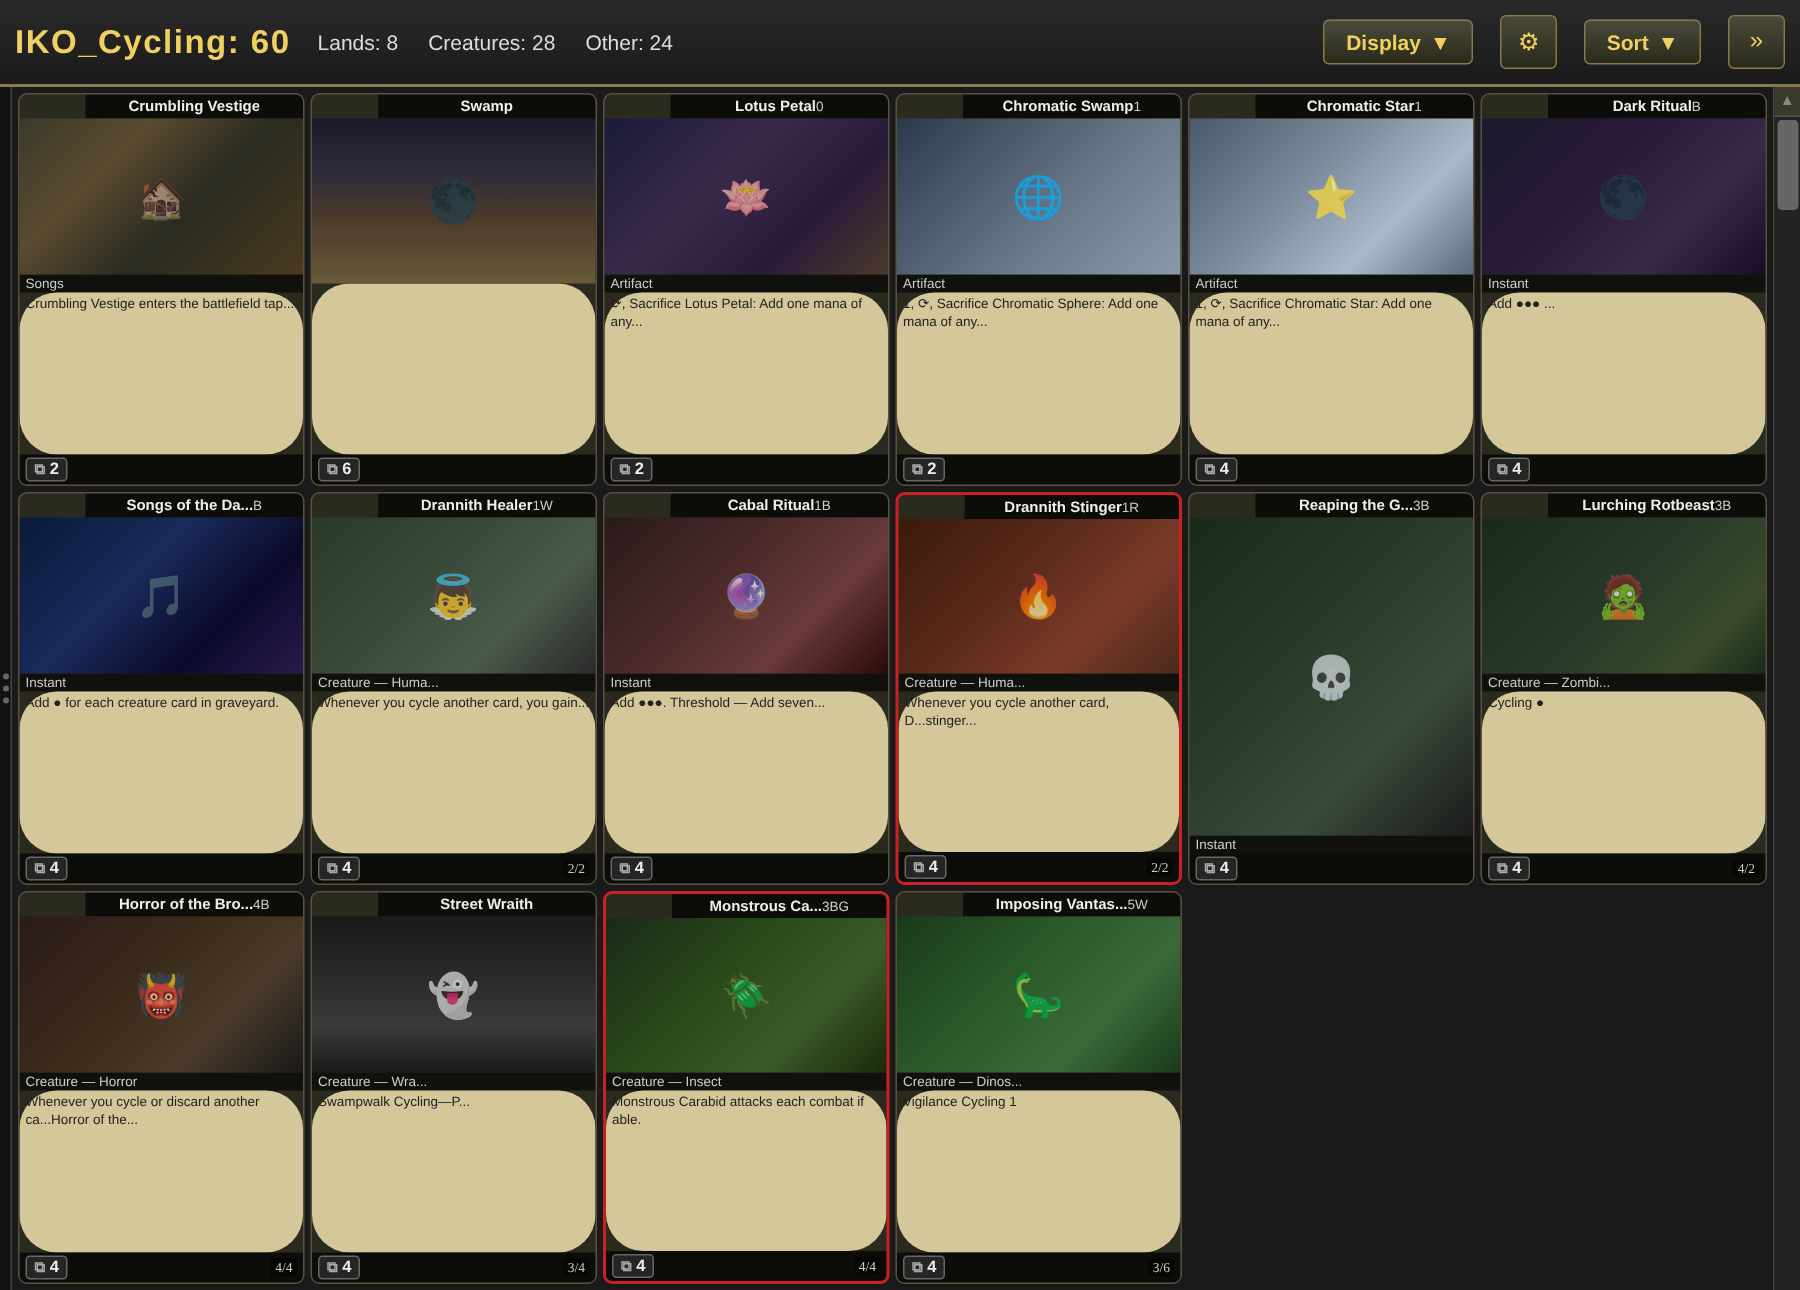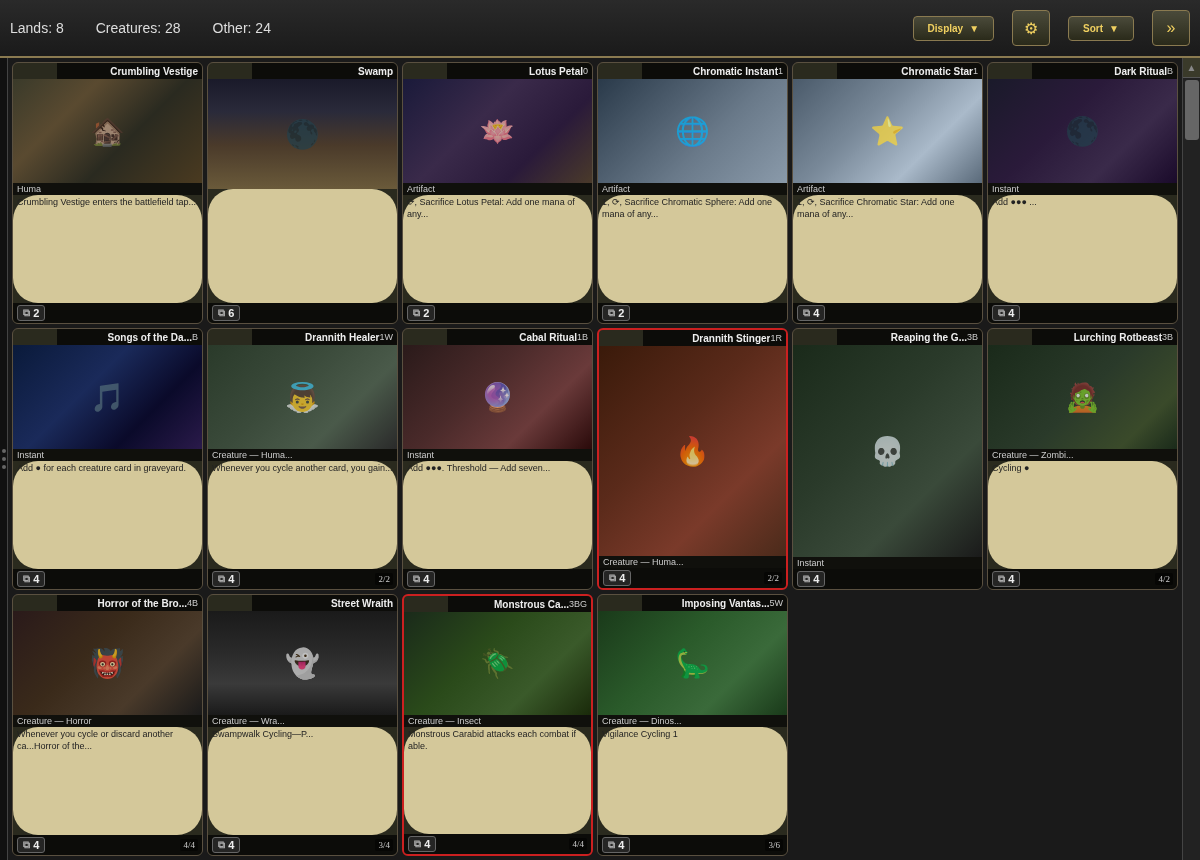--- a/index.html
+++ b/index.html
@@ -24,31 +24,31 @@
     #deck-title {
       font-size: 22px;
       font-weight: bold;
       color: #f0d060;
       letter-spacing: 1px;
     }
     #deck-stats {
       font-size: 14px;
       color: #ccc;
       display: flex;
-      gap: 32px;
+      gap: 20px;
       flex: 1;
     }
     #deck-stats span { color: #ddd; }
 
     .top-btn {
       background: linear-gradient(180deg, #4a4a3a 0%, #2a2a1a 100%);
       border: 1px solid #8a7a50;
       border-radius: 4px;
       color: #f0d060;
-      font-size: 10px;
+      font-size: 14px;
       font-weight: bold;
       padding: 6px 14px;
       cursor: pointer;
       display: flex;
       align-items: center;
       gap: 6px;
     }
     .top-icon-btn {
       background: linear-gradient(180deg, #4a4a3a 0%, #2a2a1a 100%);
       border: 1px solid #8a7a50;
@@ -139,21 +139,21 @@
       overflow: hidden;
       display: flex;
       flex-direction: column;
       position: relative;
       cursor: pointer;
     }
     .card.highlighted { border: 2px solid #cc2020; }
 
     .card-header {
       display: flex;
-      justify-content: flex-end;
+      justify-content: center;
       align-items: center;
       padding: 0 4px;
       background: rgba(0,0,0,0.7);
       font-size: 10px;
       color: #ddd;
       min-height: 16px;
       margin-left: 44px;
     }
     .card-name { font-size: 10px; font-weight: bold; color: #eee; white-space: nowrap; overflow: hidden; text-overflow: ellipsis; max-width: 130px; }
     .card-cost { font-size: 9px; color: #ccc; flex-shrink: 0; }
@@ -247,20 +247,21 @@
       align-items: center;
       justify-content: center;
       font-size: 28px;
       opacity: 0.7;
     }
   </style>
 </head>
 <body>
 
 <div id="topbar">
+  <span id="deck-title">IKO_Cycling: 60</span>
   <div id="deck-stats">
     <span>Lands: 8</span>
     <span>Creatures: 28</span>
     <span>Other: 24</span>
   </div>
   <button class="top-btn">
     <span>Display</span>
     <span>▼</span>
   </button>
   <button class="top-icon-btn">
@@ -285,21 +286,21 @@
 
   <div id="card-grid">
   <div class="card">
         <div class="card-header">
           <span class="card-name">Crumbling Vestige</span>
           <span class="card-cost"></span>
         </div>
         <div class="card-image img-crumbling">
           <div class="card-art">🏚️</div>
         </div>
-        <div class="card-type">Huma</div>
+        <div class="card-type">Songs</div>
         <div class="card-text">Crumbling Vestige enters the battlefield tap...</div>
         <div class="card-footer">
           <div class="card-count">
             <span class="copy-icon">⧉</span>
             <span>2</span>
           </div>
         </div>
       </div>
       <div class="card">
         <div class="card-header">
@@ -329,21 +330,21 @@
         <div class="card-text">⟳, Sacrifice Lotus Petal: Add one mana of any...</div>
         <div class="card-footer">
           <div class="card-count">
             <span class="copy-icon">⧉</span>
             <span>2</span>
           </div>
         </div>
       </div>
       <div class="card">
         <div class="card-header">
-          <span class="card-name">Chromatic Instant</span>
+          <span class="card-name">Chromatic Swamp</span>
           <span class="card-cost">1</span>
         </div>
         <div class="card-image img-chromatic-sphere">
           <div class="card-art">🌐</div>
         </div>
         <div class="card-type">Artifact</div>
         <div class="card-text">1, ⟳, Sacrifice Chromatic Sphere: Add one mana of any...</div>
         <div class="card-footer">
           <div class="card-count">
             <span class="copy-icon">⧉</span>
@@ -439,20 +440,21 @@
       </div>
       <div class="card highlighted">
         <div class="card-header">
           <span class="card-name">Drannith Stinger</span>
           <span class="card-cost">1R</span>
         </div>
         <div class="card-image img-drannith-stinger">
           <div class="card-art">🔥</div>
         </div>
         <div class="card-type">Creature — Huma...</div>
+        <div class="card-text">Whenever you cycle another card, D...stinger...</div>
         <div class="card-footer">
           <div class="card-count">
             <span class="copy-icon">⧉</span>
             <span>4</span>
           </div>
           <span class="card-pt">2/2</span>
         </div>
       </div>
       <div class="card">
         <div class="card-header">

